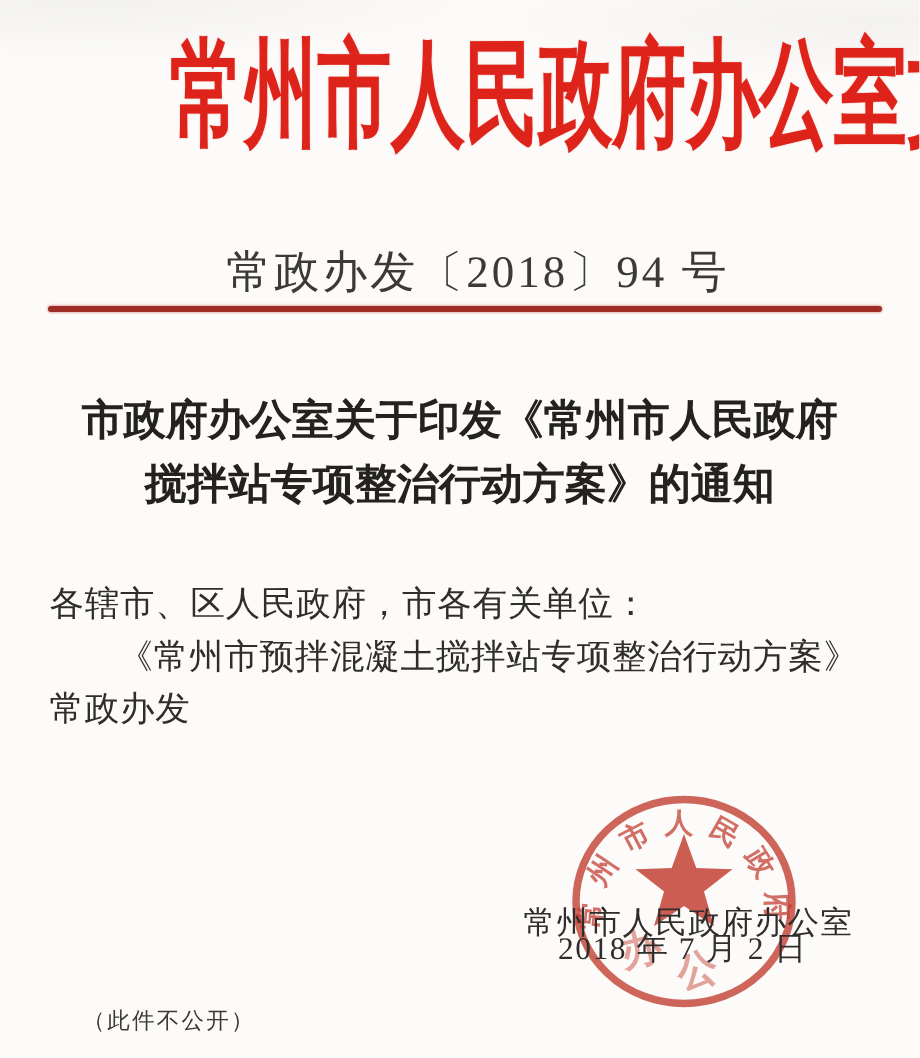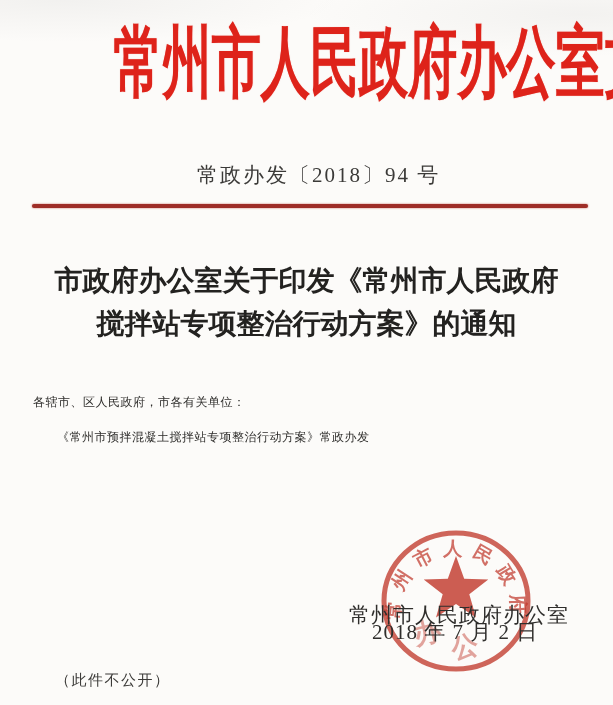--- a/index.html
+++ b/index.html
@@ -45,21 +45,21 @@
     transform: scaleX(0.63);
     transform-origin: center;
     text-shadow: 0 0 1px rgba(222,35,26,0.55);
   }
   .doc-number {
     position: absolute;
     top: 161px;
     left: 0;
     right: 0;
     text-align: center;
-    font-size: 21px;
+    font-size: 30px;
     letter-spacing: 2px;
     color: #3b3a38;
     margin-left: 24px;
   }
   .red-line {
     position: absolute;
     top: 204px;
     left: 32px;
     width: 556px;
     height: 4px;
@@ -76,21 +76,21 @@
     font-size: 28px;
     line-height: 43px;
     font-weight: 700;
     color: #232220;
   }
   .body-text {
     position: absolute;
     top: 385px;
     left: 33px;
     width: 558px;
-    font-size: 12px;
+    font-size: 23px;
     line-height: 35px;
     color: var(--ink);
     letter-spacing: 0.5px;
   }
   .body-line.indented { text-indent: 2em; }
   .seal-svg {
     position: absolute;
     left: 376px;
     top: 520px;
     width: 160px;

